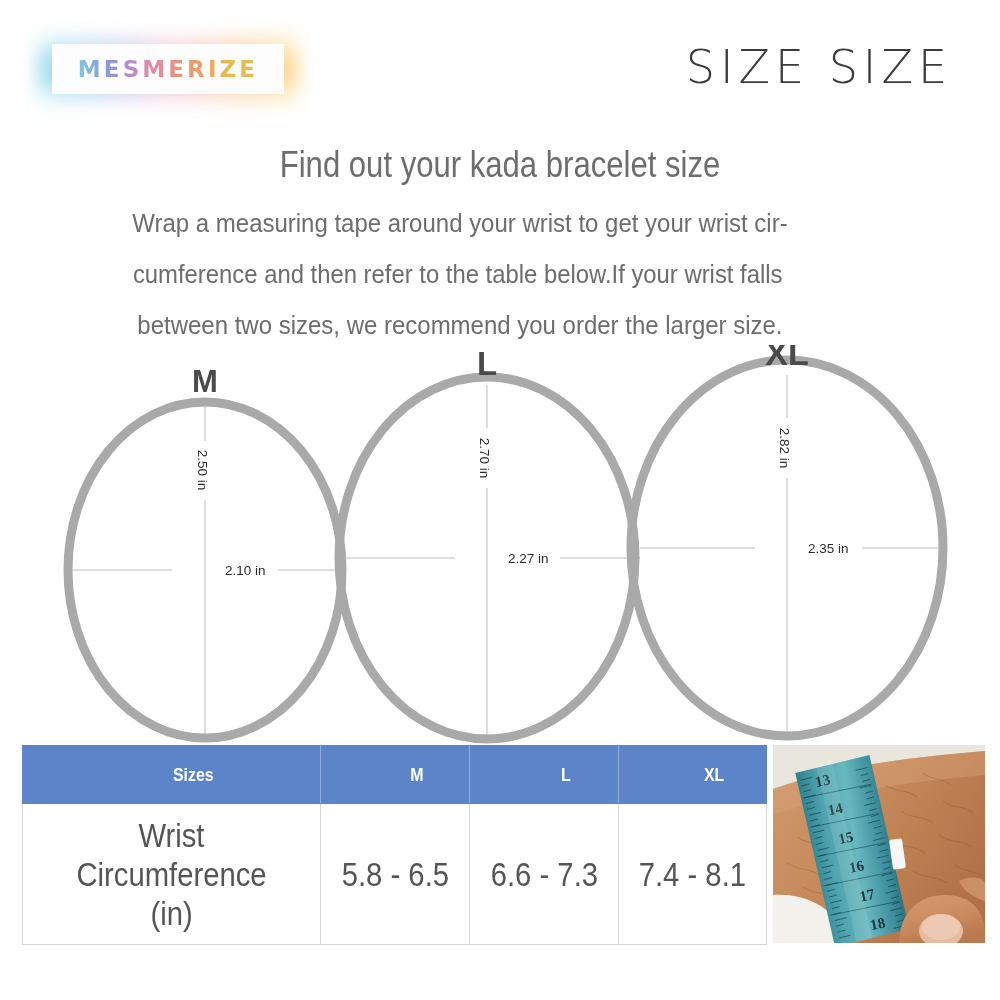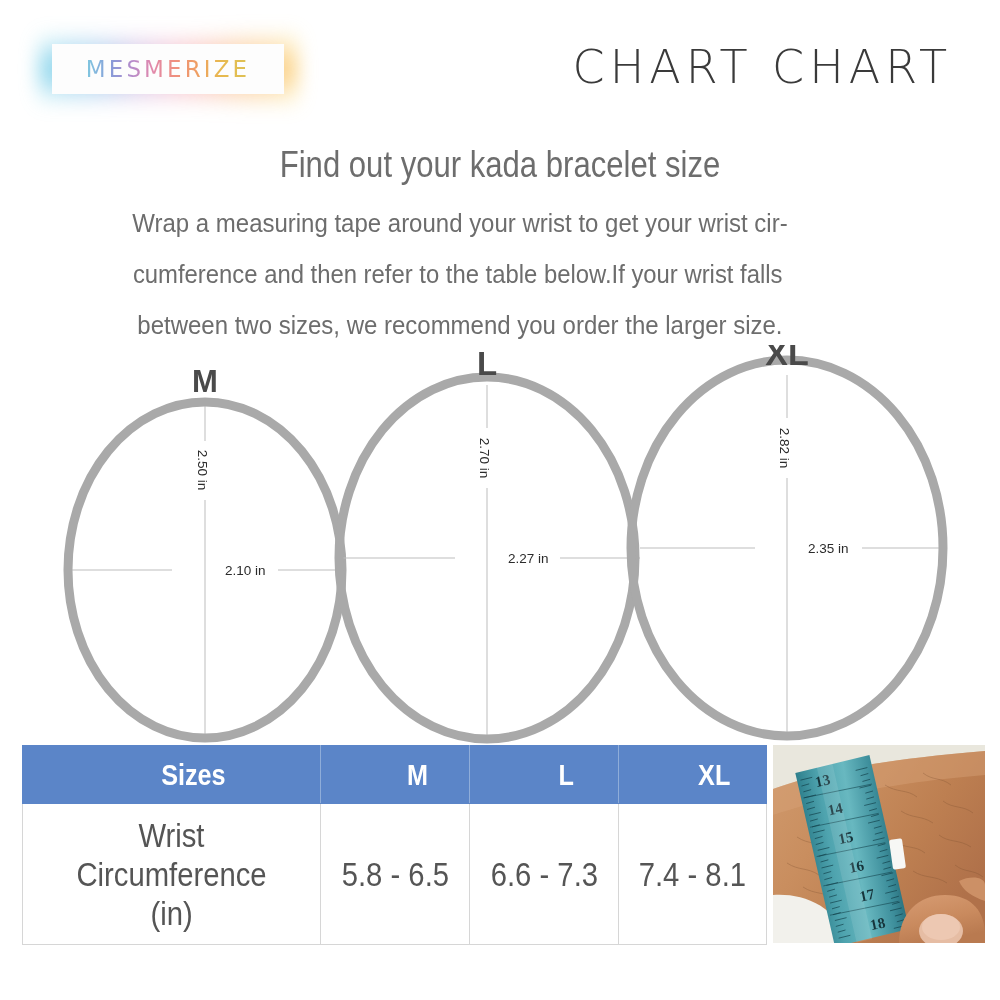--- a/index.html
+++ b/index.html
@@ -54,21 +54,21 @@
     width: 232px;
     height: 50px;
     background: #fdfdfd;
     display: flex;
     align-items: center;
     justify-content: center;
   }
   .logo-text {
     font-family: "DejaVu Sans", sans-serif;
     font-size: 23px;
-    font-weight: 400;
+    font-weight: 700;
     letter-spacing: 3.1px;
     white-space: nowrap;
     background: linear-gradient(90deg,
         #7fc8e0 0%,
         #8a9ad8 16%,
         #b58ccb 28%,
         #e088ad 40%,
         #ef8f7f 54%,
         #ef9f63 68%,
         #e8b94f 82%,
@@ -161,21 +161,21 @@
     text-align: center;
     vertical-align: middle;
     padding: 0;
   }
   .tbl thead th {
     background: #5b85c8;
     border-color: #5b85c8;
     border-right-color: #8fadd9;
     color: #ffffff;
     height: 57px;
-    font-size: 30px;
+    font-size: 19px;
     font-weight: 700;
     padding-left: 44px;
   }
   .tbl thead th:last-child { border-right-color: #5b85c8; }
   .tbl thead th .sq {
     display: inline-block;
     transform: scaleX(0.84);
   }
   .tbl tbody td {
     height: 140px;
@@ -211,21 +211,21 @@
 
 <div class="page">
 
   <div class="logo-wrap">
     <div class="logo-glow"></div>
     <div class="logo-box">
       <span class="logo-text">MESMERIZE</span>
     </div>
   </div>
 
-  <div class="size-chart-title">CHART CHART</div>
+  <div class="size-chart-title">SIZE SIZE</div>
 
   <div class="heading">Find out your kada bracelet size</div>
 
   <div class="para">
     <span class="ln l1">Wrap a measuring tape around your wrist to get your wrist cir-</span>
     <span class="ln l2">cumference and then refer to the table below.If your wrist falls</span>
     <span class="ln l3">between two sizes, we recommend you order the larger size.</span>
   </div>
 
   <div class="ovals">

